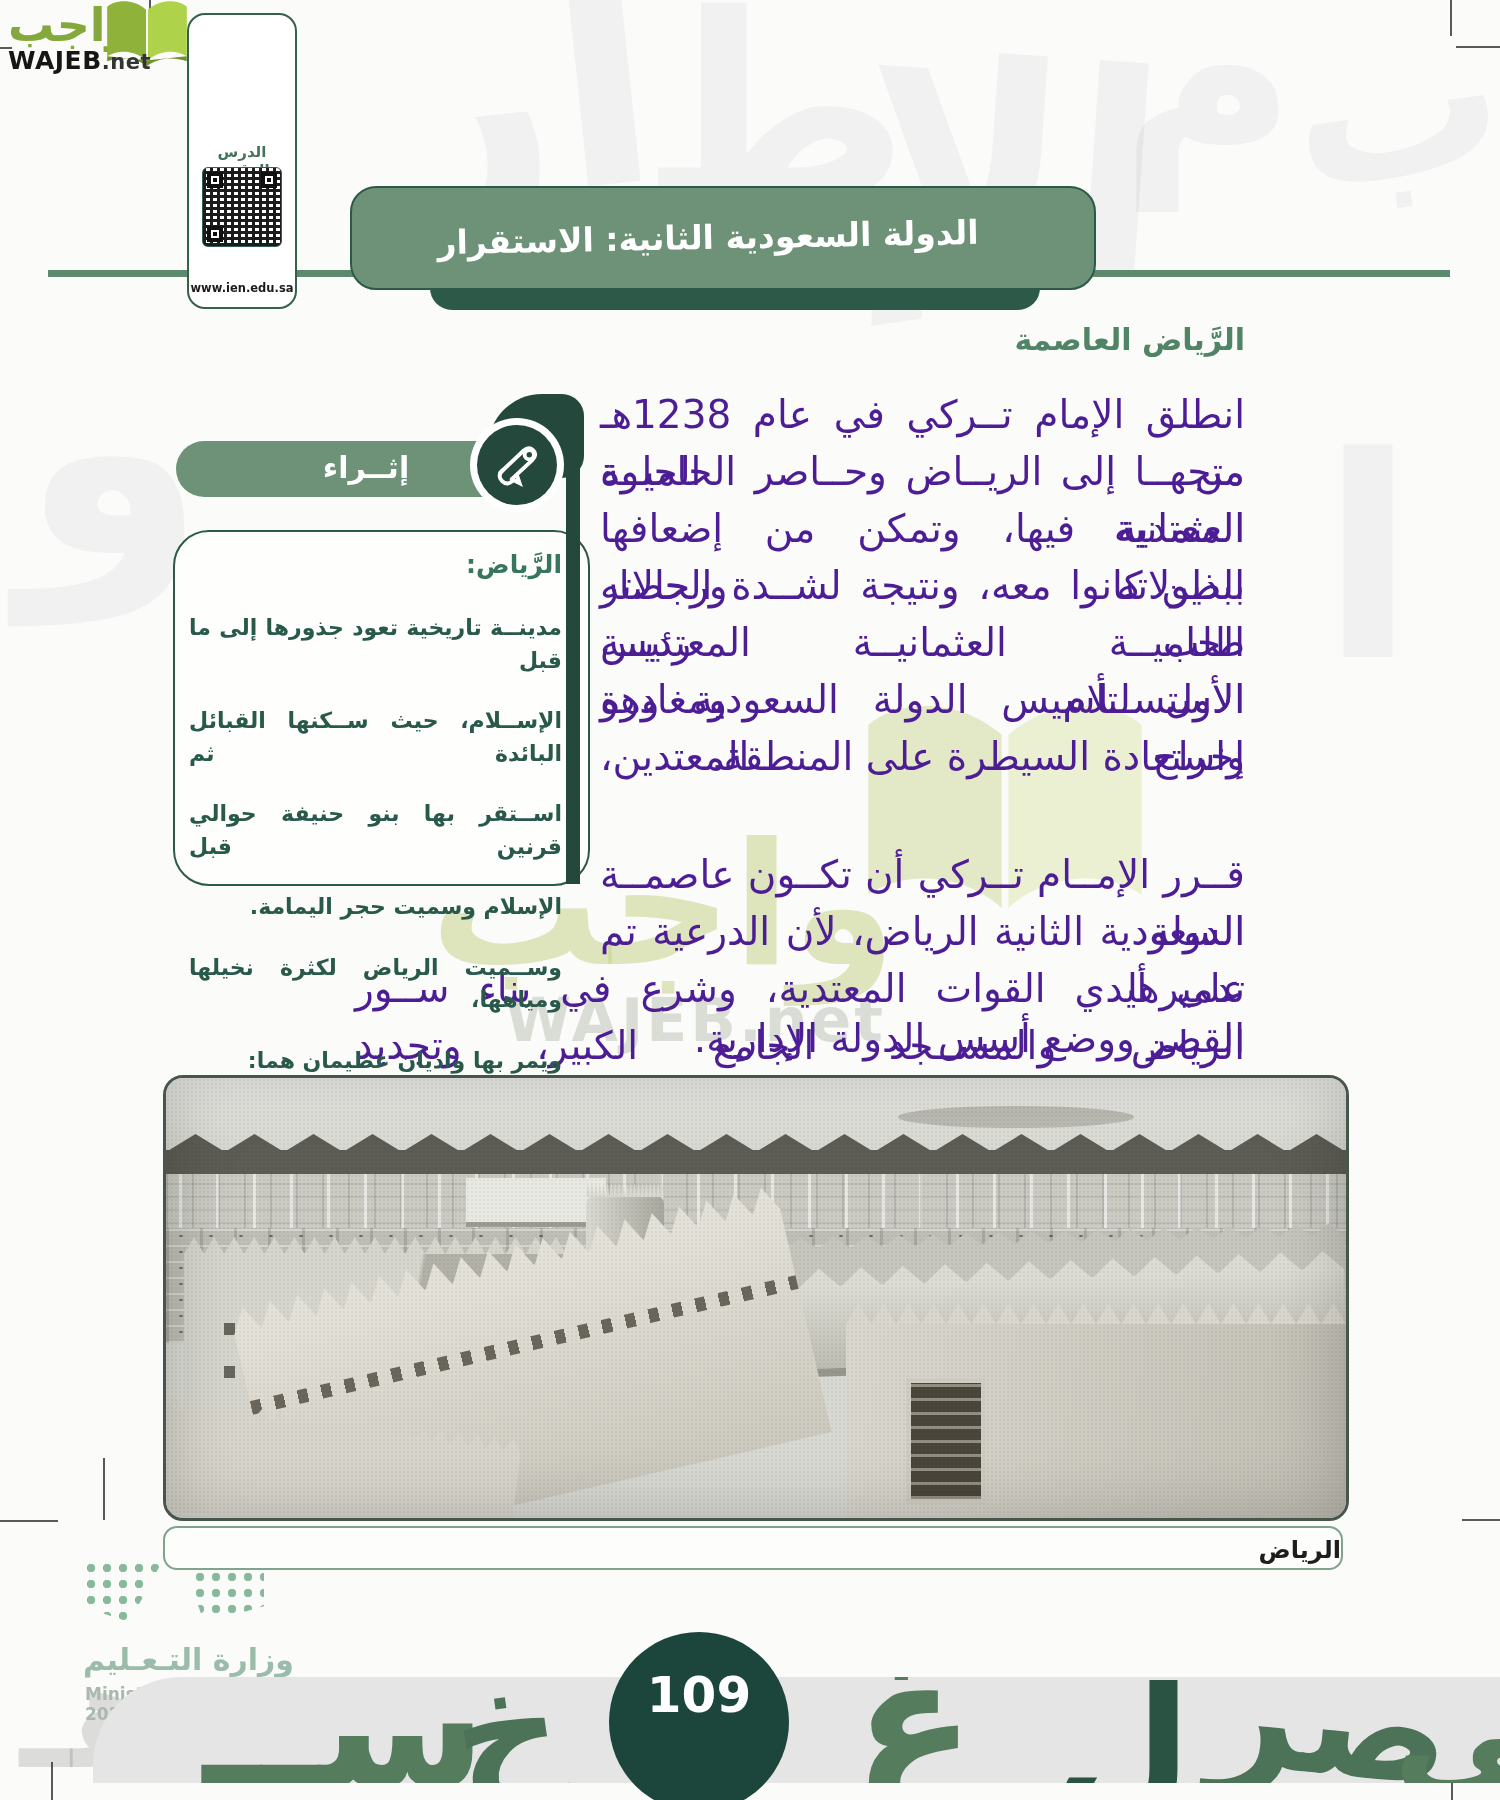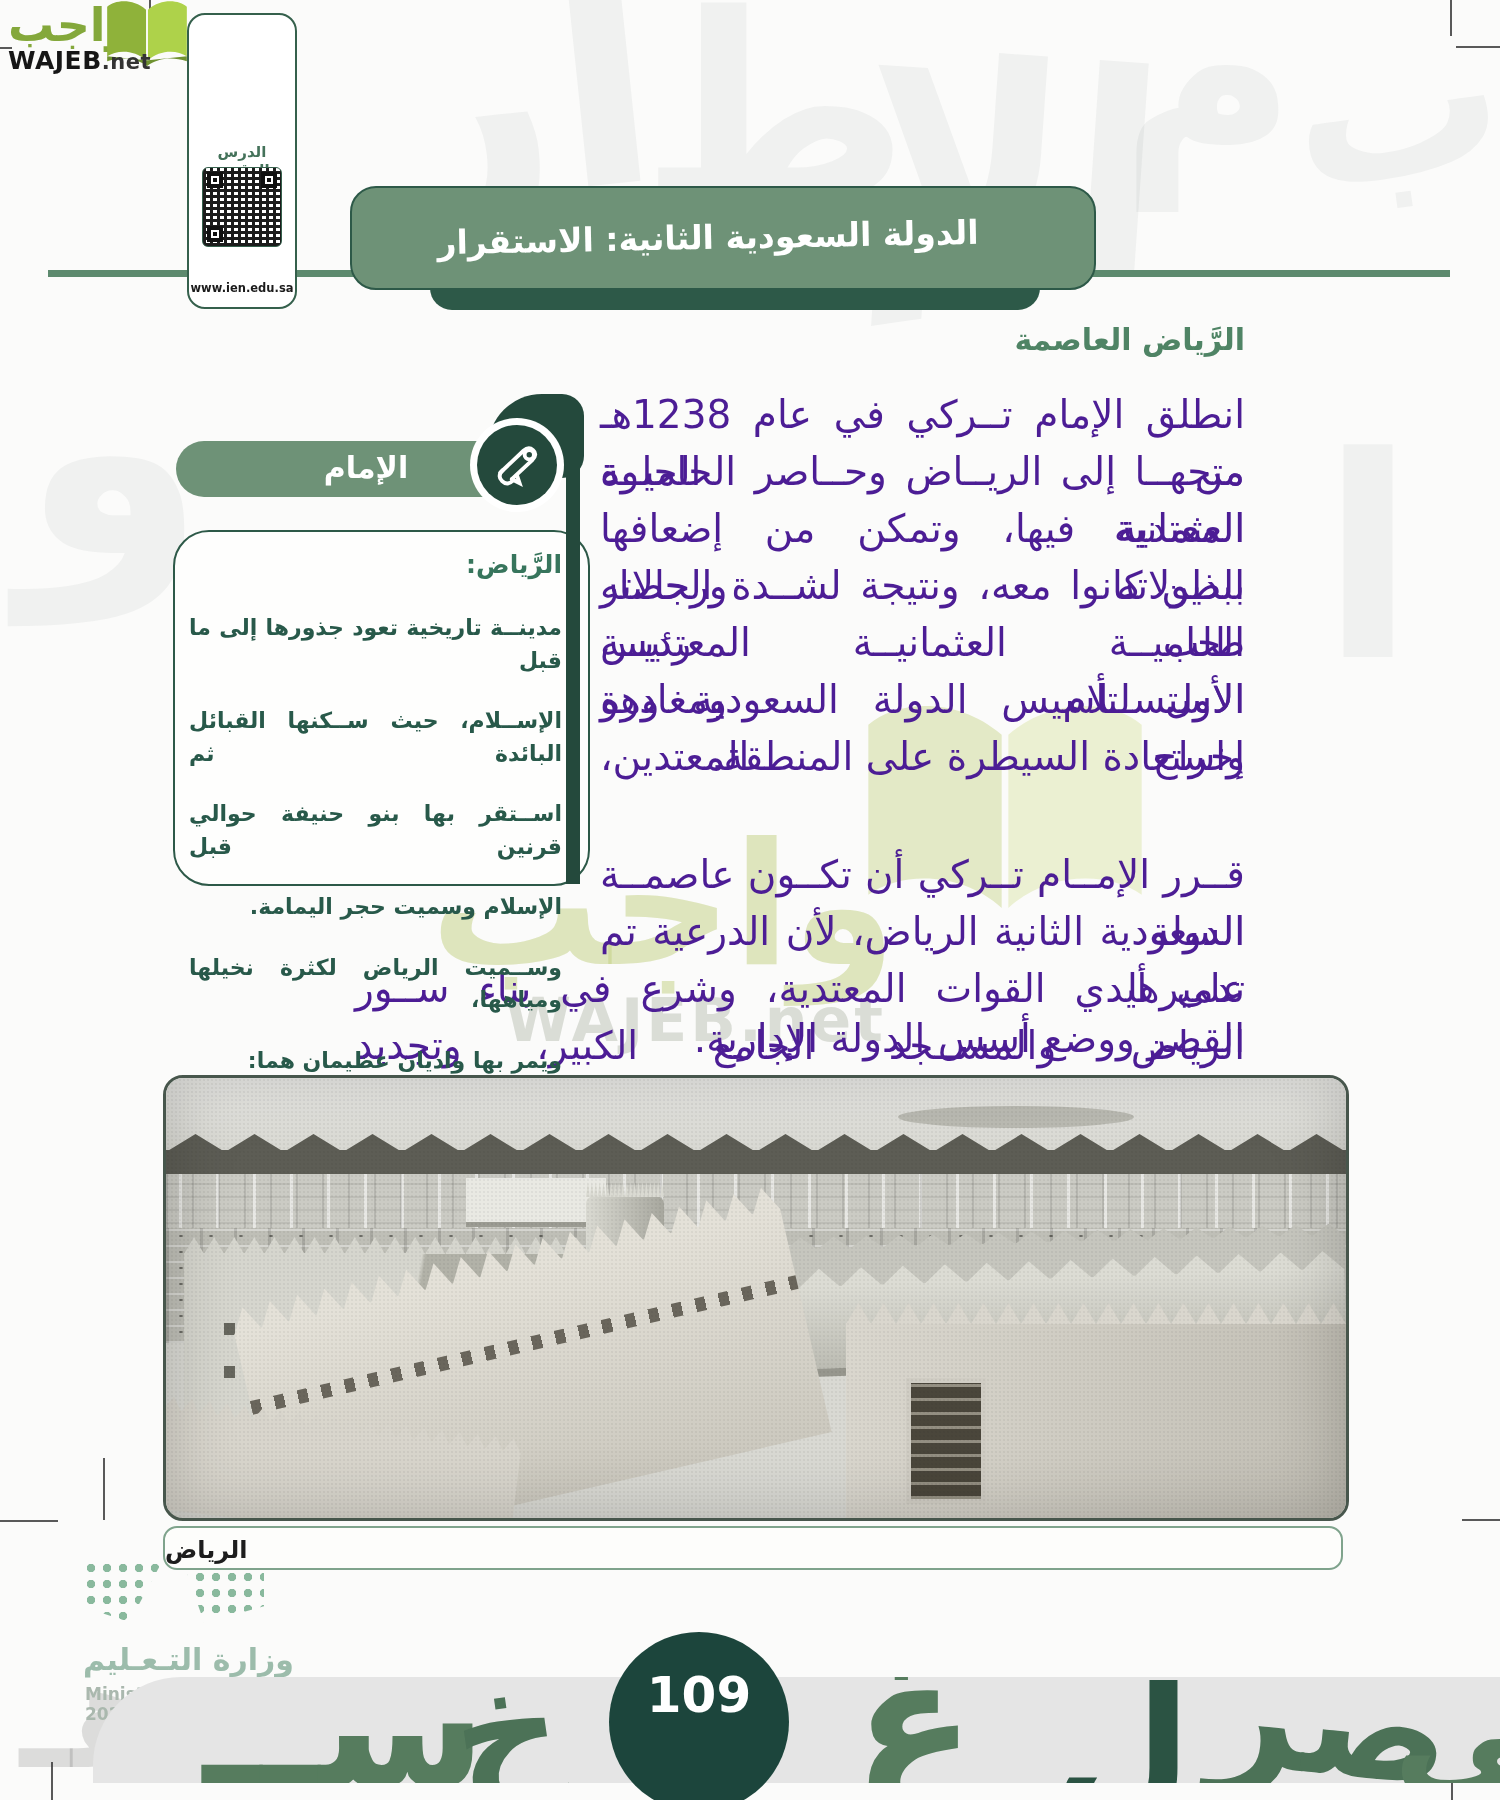--- a/index.html
+++ b/index.html
@@ -103,21 +103,21 @@
   .w-fore{left:120px;top:250px;width:560px;height:230px;background:linear-gradient(#e4e1d8,#ccc9bf);
           transform:rotate(-13deg);transform-origin:left bottom;color:#e4e1d8;}
   .w-fore .orn{position:absolute;left:0;top:30%;width:100%;height:14px;
       background:repeating-linear-gradient(90deg,#6a665c 0 10px,transparent 10px 24px);}
   .w-fore2{left:-10px;top:352px;width:360px;height:100px;background:#d8d5cc;transform:rotate(7deg);color:#d8d5cc;}
   .ph-grain{left:0;top:0;width:100%;height:100%;
       background-image:radial-gradient(rgba(25,25,25,.055) 1px,transparent 1.5px);background-size:4px 4px;
       box-shadow:inset 0 0 70px rgba(0,0,0,.20);}
   
   .caption{left:163px;top:1526px;width:1180px;height:44px;background:#fdfdfb;border:2px solid #7fa38c;
-           border-radius:14px;z-index:2;text-align:left;line-height:44px;font-size:24px;font-weight:800;
+           border-radius:14px;z-index:2;text-align:right;line-height:44px;font-size:24px;font-weight:800;
            color:#1d1d1d;direction:rtl;box-sizing:border-box;}
   
   .moe-dots{background:radial-gradient(circle,#89b99d 34%,transparent 40%);background-size:16px 16px;z-index:1;}
   .moe-w1{left:83px;top:1560px;width:80px;height:62px;clip-path:polygon(0 0,100% 0,58% 100%,0 76%);}
   .moe-w2{left:176px;top:1553px;width:88px;height:70px;clip-path:polygon(6% 4%,100% 0,100% 76%,32% 100%);}
   .moe-ar{left:83px;top:1642px;font-size:30px;font-weight:700;color:#9cbcab;direction:rtl;z-index:1;}
   .moe-en{left:85px;top:1684px;font-size:17px;font-weight:600;color:#aab8ae;z-index:1;}
   .moe-yr{left:85px;top:1704px;font-size:17px;font-weight:600;color:#aab8ae;z-index:1;}
   .band{left:93px;top:1677px;width:1407px;height:106px;background:#e5e5e5;border-top-left-radius:88px;
         overflow:hidden;z-index:2;}
@@ -204,21 +204,21 @@
   </div>
   <div class="abs col" id="para2full">
     <div class="ln just">على أيدي القوات المعتدية، وشرع في بناء ســور الرياض والمســجد الجامع الكبير، وتجديد</div>
   </div>
   <div class="abs col" id="para2last">
     <div class="ln">القصر ووضع أسس الدولة الإدارية.</div>
   </div>
 
   <div class="abs enr-corner"></div>
   <div class="abs enr-ribbon"></div>
-  <div class="abs enr-bar">الإمام</div>
+  <div class="abs enr-bar">إثــراء</div>
   <div class="abs enr-circle">
     <div class="inner"></div>
     <svg width="62" height="62" viewBox="0 0 48 48">
       <g fill="none" stroke="#fff" stroke-width="3" stroke-linecap="round">
         <path d="M11 30 L29 13 q4 -3.5 7.5 -0.5 t-0.5 7.5 L20 35"></path>
         <circle cx="33.5" cy="16" r="3.6"></circle>
         <path d="M13 28 q-4.5 4.5 -0.5 8.5 t8.5 -0.5"></path>
         <path d="M20 35 l6 3 l-2 -6"></path>
       </g>
     </svg>

